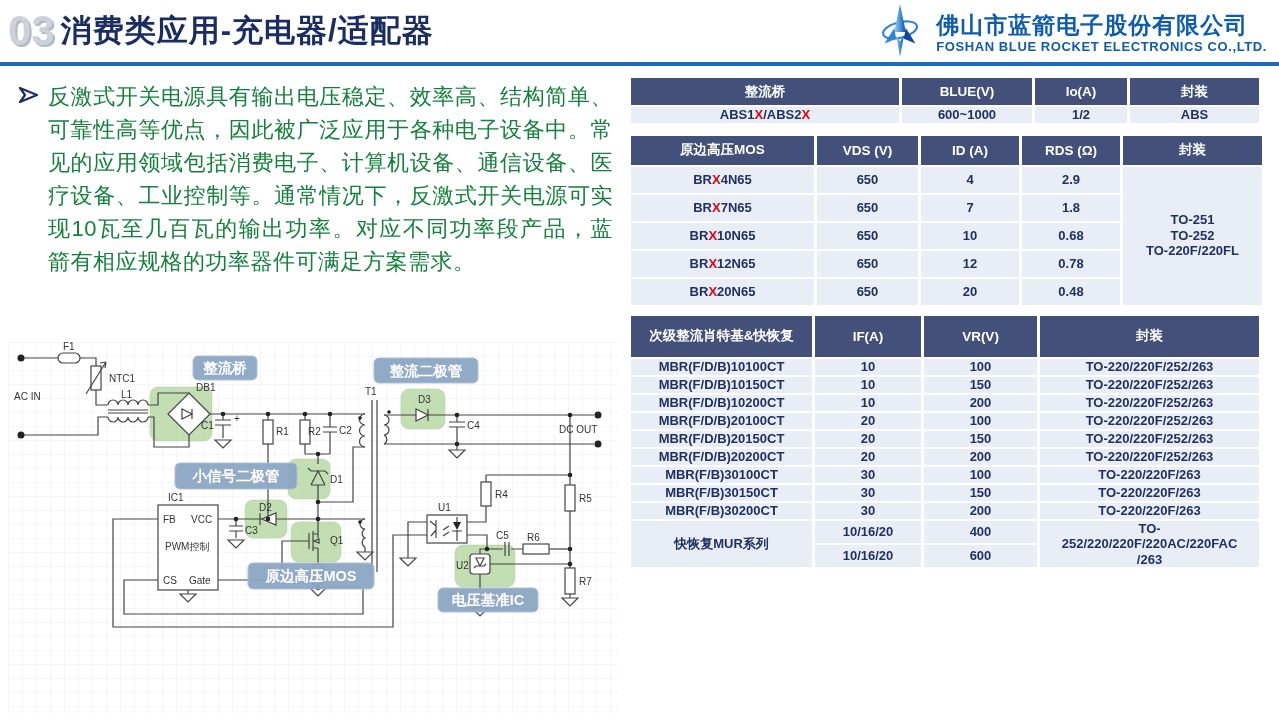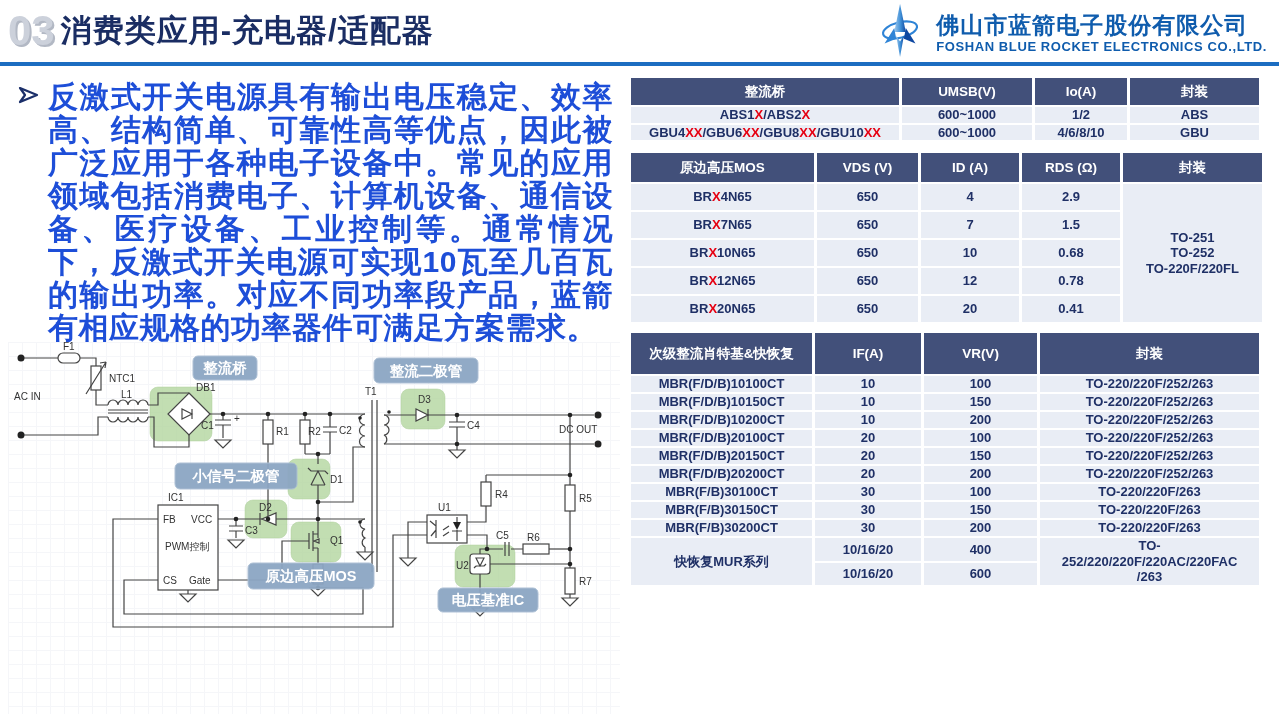--- a/index.html
+++ b/index.html
@@ -14,21 +14,21 @@
   .page-num{font-size:42px;font-weight:bold;color:#ccd1db;text-shadow:2px 2px 0 #b2b8c4;line-height:1;margin-right:6px}
   .page-title{font-size:31px;font-weight:bold;color:var(--title-navy);letter-spacing:1px}
   .divider{position:absolute;left:0;top:62px;width:100%;height:4px;background:var(--line-blue)}
   .logo{position:absolute;right:12px;top:3px;display:flex;align-items:center}
   .logo-txt{display:flex;flex-direction:column;margin-left:6px}
   .logo-cn{font-size:23px;font-weight:bold;color:var(--logo-blue);letter-spacing:1px;line-height:1.2}
   .logo-en{font-size:13px;font-weight:bold;color:var(--logo-blue);letter-spacing:.6px}
   
   .intro{position:absolute;left:18px;top:80px;width:600px;display:flex}
   .bullet{flex:0 0 30px;padding-top:4px}
-  .intro-text{font-size:30px;font-weight:bold;color:#1d4ed8;line-height:33px;letter-spacing:.5px;text-align:justify;width:565px}
+  .intro-text{font-size:22px;font-weight:normal;color:#15803d;line-height:33px;letter-spacing:.5px;text-align:justify;width:565px}
   
   .circuit{position:absolute;left:8px;top:342px;width:612px;height:372px;
     background-image:linear-gradient(#f5f6f9 1px,transparent 1px),linear-gradient(90deg,#f5f6f9 1px,transparent 1px);
     background-size:14px 14px}
   .circuit svg{display:block}
   
   .tables{position:absolute;left:628px;top:76px;width:640px}
   table.rt{border-collapse:separate;border-spacing:3px 2px;table-layout:fixed;width:634px}
   table.rt th{background:var(--th-bg);color:#fff;font-size:13.5px;font-weight:bold;text-align:center;padding:0}
   table.rt td{background:var(--row-bg);color:var(--navy);font-size:13px;font-weight:bold;text-align:center;padding:0;line-height:1.2}
@@ -287,37 +287,31 @@
     <table class="rt" id="tbl0">
         <colgroup>
           <col style="width: 268px;">
           <col style="width: 130px;">
           <col style="width: 92px;">
           <col style="width: 129px;">
         </colgroup>
         <thead>
           <tr>
             <th>整流桥</th>
-            <th>UMSB(V)</th>
+            <th>BLUE(V)</th>
             <th>Io(A)</th>
             <th>封装</th>
           </tr>
         </thead>
         <tbody>
           <tr>
             <td>ABS1<span class="red">X</span>/ABS2<span class="red">X</span></td>
             <td>600~1000</td>
             <td>1/2</td>
             <td>ABS</td>
-          </tr>
-          <tr>
-            <td>GBU4<span class="red">XX</span>/GBU6<span class="red">XX</span>/GBU8<span class="red">XX</span>/GBU10<span class="red">XX</span></td>
-            <td>600~1000</td>
-            <td>4/6/8/10</td>
-            <td>GBU</td>
           </tr>
         </tbody>
       </table>
     <table class="rt" id="tbl1">
         <colgroup>
           <col style="width: 183px;">
           <col style="width: 101px;">
           <col style="width: 98px;">
           <col style="width: 98px;">
           <col style="width: 139px;">
@@ -336,39 +330,39 @@
             <td>BR<span class="red">X</span>4N65</td>
             <td>650</td>
             <td>4</td>
             <td>2.9</td>
             <td rowspan="5">TO-251<br>TO-252<br>TO-220F/220FL</td>
           </tr>
           <tr>
             <td>BR<span class="red">X</span>7N65</td>
             <td>650</td>
             <td>7</td>
-            <td>1.5</td>
+            <td>1.8</td>
           </tr>
           <tr>
             <td>BR<span class="red">X</span>10N65</td>
             <td>650</td>
             <td>10</td>
             <td>0.68</td>
           </tr>
           <tr>
             <td>BR<span class="red">X</span>12N65</td>
             <td>650</td>
             <td>12</td>
             <td>0.78</td>
           </tr>
           <tr>
             <td>BR<span class="red">X</span>20N65</td>
             <td>650</td>
             <td>20</td>
-            <td>0.41</td>
+            <td>0.48</td>
           </tr>
         </tbody>
       </table>
     <table class="rt" id="tbl2">
         <colgroup>
           <col style="width: 181px;">
           <col style="width: 106px;">
           <col style="width: 113px;">
           <col style="width: 219px;">
         </colgroup>

